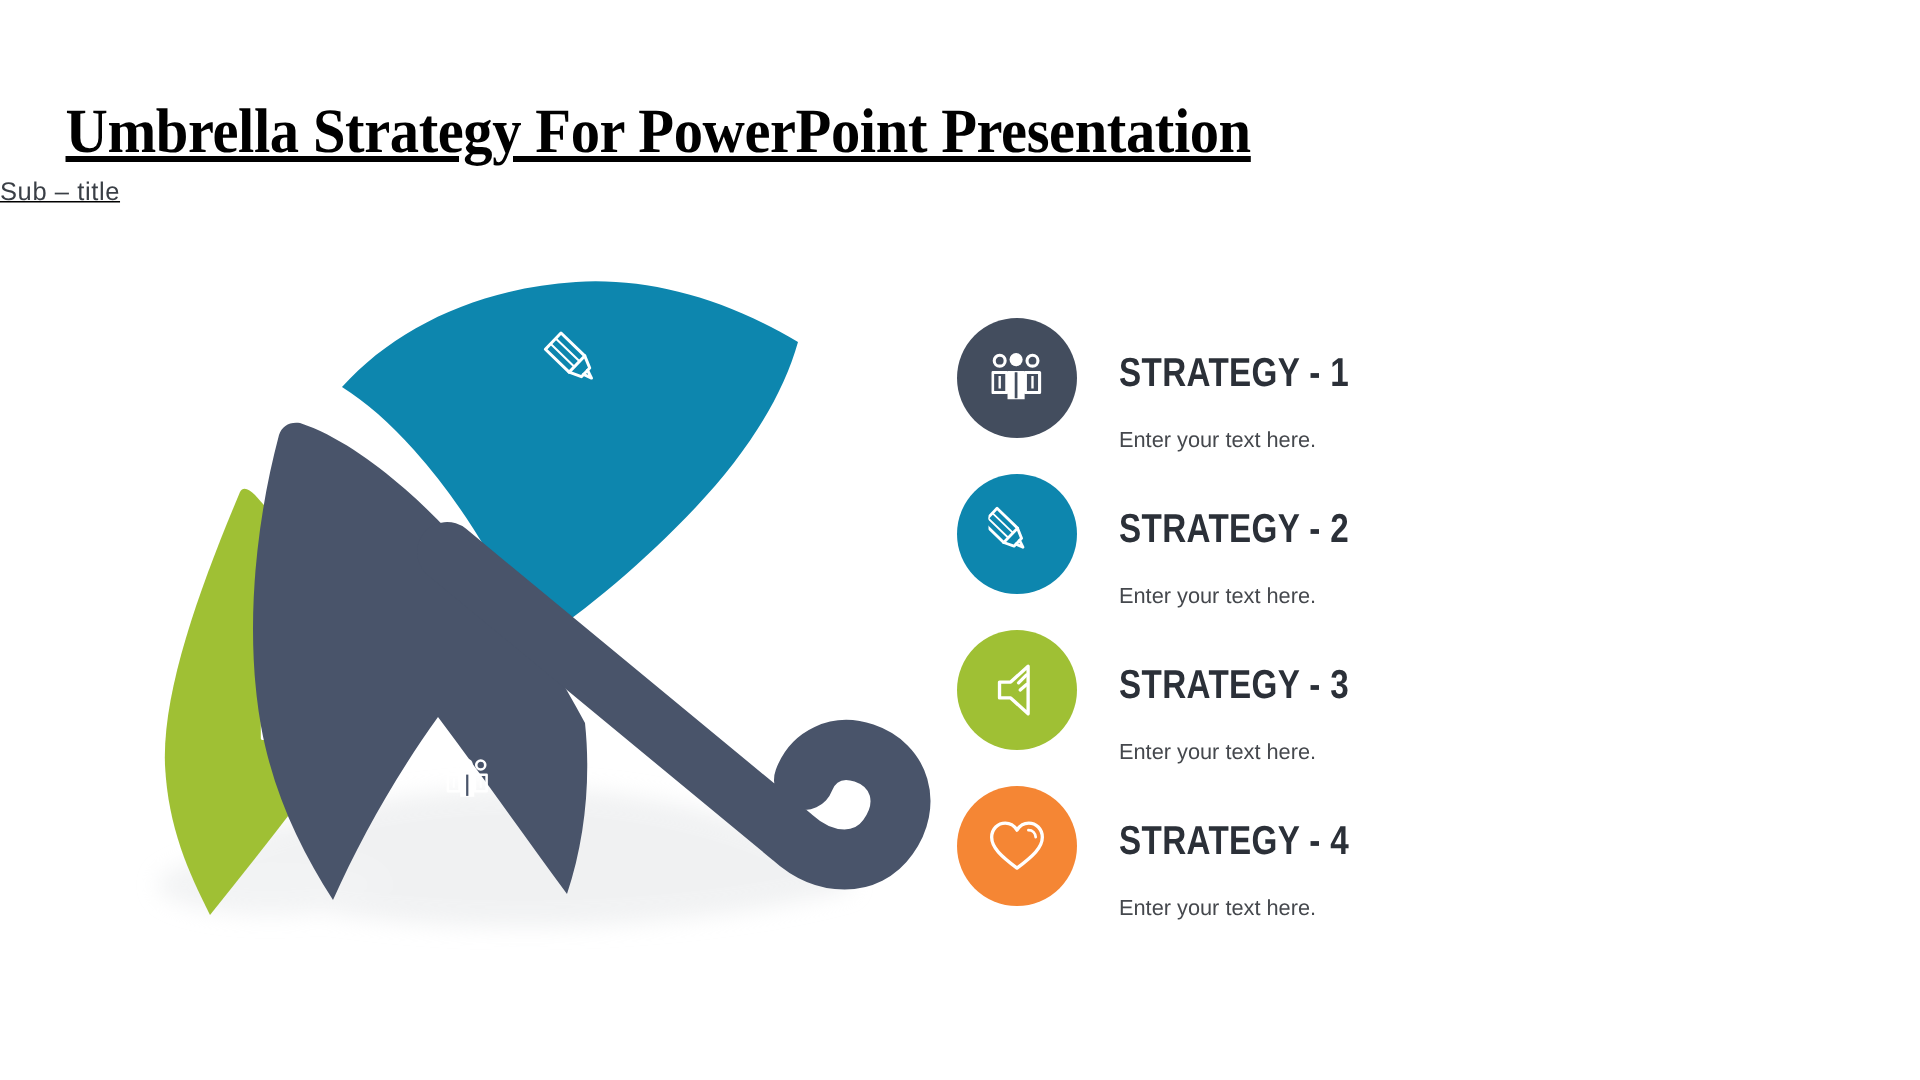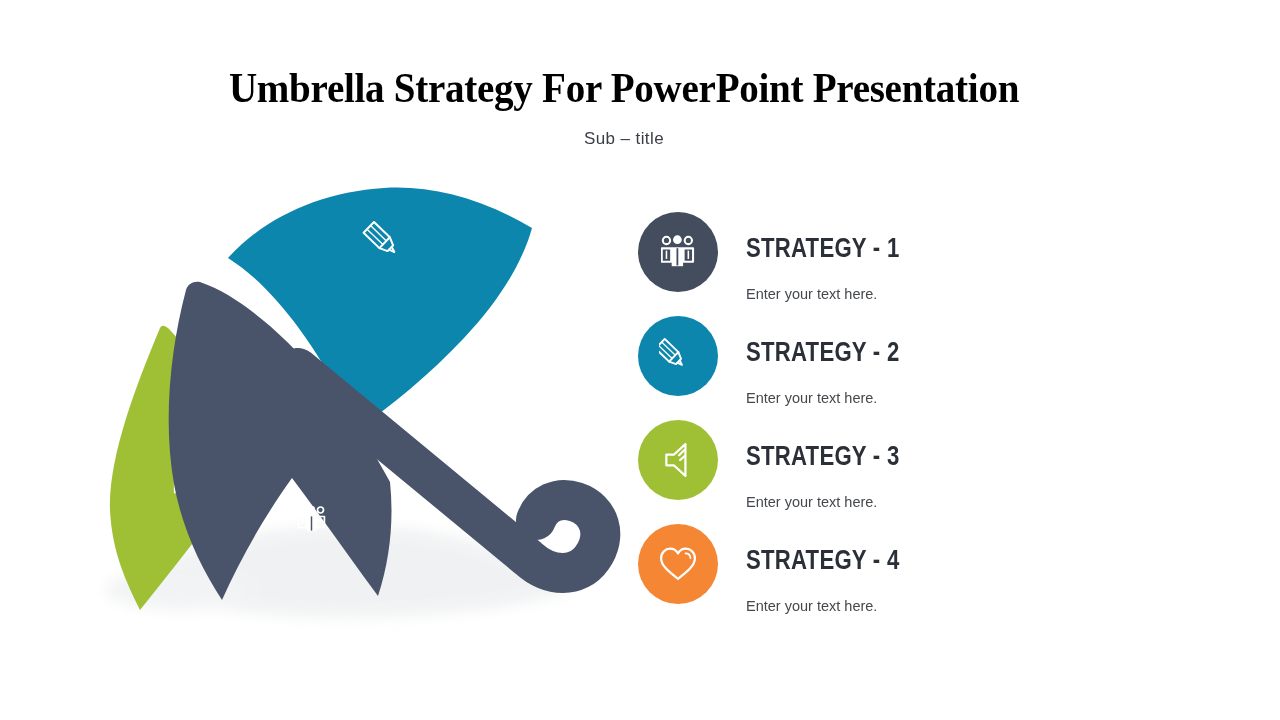--- a/index.html
+++ b/index.html
@@ -14,35 +14,35 @@
     overflow: hidden;
     font-family: "Liberation Sans", sans-serif;
   }
 
   
   .title-block {
     position: absolute;
     left: 0;
     top: 62px;
     width: 1248px;
-    text-align: center;
+    text-decoration: underline;
   }
   .slide-title {
     font-family: "Liberation Serif", serif;
     font-weight: bold;
     font-size: 42px;
     line-height: 52px;
     letter-spacing: -0.3px;
     color: #000000;
     transform: scaleX(0.93);
     transform-origin: center;
     white-space: nowrap;
   }
   .slide-subtitle {
-    margin-top: 15px;
+    margin-top: 4px;
     font-family: "Liberation Sans", sans-serif;
     font-size: 17px;
     color: #3a3f46;
     letter-spacing: 0.4px;
   }
 
   
   .umbrella-wrap {
     position: absolute;
     left: 30px;

